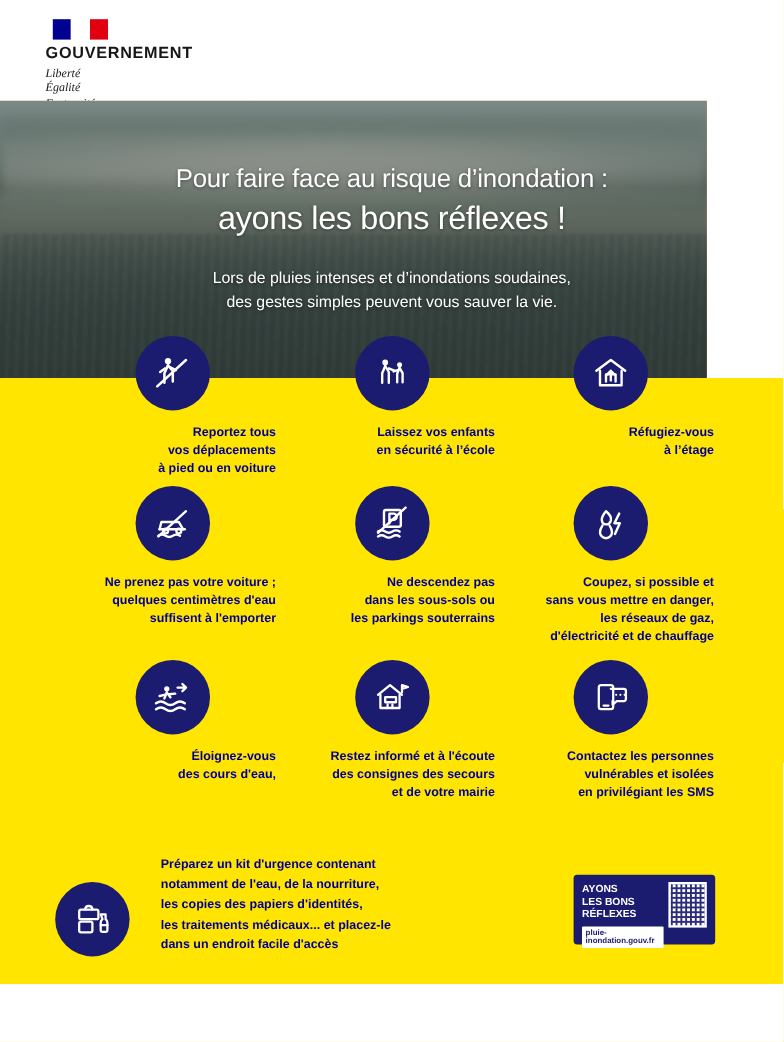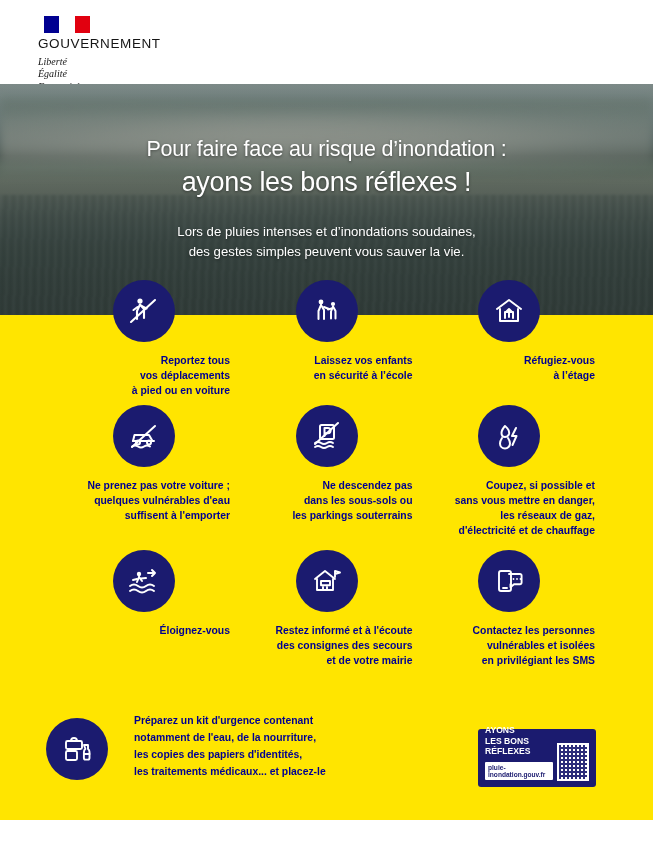--- a/index.html
+++ b/index.html
@@ -37,39 +37,39 @@
     height: 17px;
     margin-left: 6px;
     margin-bottom: 4px;
   }
   .flag span { display:block; height:100%; width: 33.34%; }
   .flag .b { background:#000091; }
   .flag .w { background:#ffffff; }
   .flag .r { background:#e1000f; }
   .gov-title {
     font-size: 13.5px;
-    font-weight: normal;
+    font-weight: bold;
     letter-spacing: 0.6px;
     color: #161616;
     line-height: 1;
   }
   .gov-motto {
     margin-top: 5px;
     font-family: "Liberation Serif", serif;
     font-style: italic;
     font-size: 10px;
     line-height: 1.25;
     color: #161616;
   }
 
   
   .hero {
     position: absolute;
     left: 0; top: 84px;
-    width: 653px;
+    width: 589px;
     height: 231px;
     overflow: hidden;
     background: #a16207;
   }
   .hero-photo {
     position: absolute;
     inset: 0;
     background:
       linear-gradient(180deg, rgba(255,255,255,0.10) 0%, rgba(0,0,0,0.0) 25%),
       linear-gradient(180deg,
@@ -225,21 +225,21 @@
 
   .cta {
     position: absolute;
     left: 478px;
     top: 729px;
     width: 118px;
     height: 58px;
     background: #1b1b6f;
     border-radius: 3px;
     display: flex;
-    align-items: flex-end;
+    align-items: flex-start;
     padding: 6px 7px;
   }
   .cta-left { flex: 1 1 auto; }
   .cta-title {
     color: #ffffff;
     font-size: 8.6px;
     font-weight: bold;
     line-height: 1.25;
     text-transform: uppercase;
   }
@@ -417,21 +417,21 @@
                 <path d="M9 25 L30 25"></path>
                 <circle cx="14" cy="26.5" r="2"></circle>
                 <circle cx="25" cy="26.5" r="2"></circle>
                 <path d="M8 30.5 q3 -2 6 0 q3 2 6 0 q3 -2 6 0"></path>
                 <line x1="8" y1="31" x2="31" y2="10"></line>
               </g>
             </svg>
           </div>
           <div class="caption">
             <div>Ne prenez pas votre voiture ;</div>
-            <div>quelques vulnérables d'eau</div>
+            <div>quelques centimètres d'eau</div>
             <div>suffisent à l'emporter</div>
           </div>
         </div>
 
         <div class="cell">
           <div class="badge">
             <svg width="40" height="40" viewBox="0 0 40 40">
               <g fill="none" stroke="#ffffff" stroke-width="2" stroke-linecap="round" stroke-linejoin="round">
                 <rect x="13" y="9" width="14" height="14" rx="1.5"></rect>
                 <path d="M17.5 20 L17.5 12 L21 12 a2.6 2.6 0 0 1 0 5.2 L17.5 17.2"></path>
@@ -479,20 +479,21 @@
                 <path d="M16 17 L14 22"></path>
                 <path d="M16 17 L19 21"></path>
                 <path d="M14 19 L10 20"></path>
                 <path d="M18 18.5 L23 18"></path>
                 <path d="M25 13 L32 13 M29 10 L32 13 L29 16"></path>
               </g>
             </svg>
           </div>
           <div class="caption">
             <div>Éloignez-vous</div>
+            <div>des cours d'eau,</div>
           </div>
         </div>
 
         <div class="cell">
           <div class="badge">
             <svg width="42" height="42" viewBox="0 0 42 42">
               <g fill="none" stroke="#ffffff" stroke-width="1.9" stroke-linecap="round" stroke-linejoin="round">
                 <path d="M9 19 L19 11 L29 19"></path>
                 <path d="M11 19 L11 30 L27 30 L27 19"></path>
                 <rect x="15" y="21" width="9" height="4.2"></rect>
@@ -540,20 +541,21 @@
             <path d="M28 17 h4 v4 q1.5 1 1.5 3 v6 a1.6 1.6 0 0 1 -1.6 1.6 h-2.4 a1.6 1.6 0 0 1 -1.6 -1.6 v-6 q0 -2 1.5 -3 z"></path>
             <line x1="28" y1="26" x2="33.5" y2="26"></line>
           </g>
         </svg>
       </div>
       <div class="kit-text">
         <div>Préparez un kit d'urgence contenant</div>
         <div>notamment de l'eau, de la nourriture,</div>
         <div>les copies des papiers d'identités,</div>
         <div>les traitements médicaux... et placez-le</div>
+        <div>dans un endroit facile d'accès</div>
       </div>
     </div>
 
     <div class="cta" style="top:414px;">
       <div class="cta-left">
         <div class="cta-title">
           <div>AYONS</div>
           <div>LES BONS</div>
           <div>RÉFLEXES</div>
         </div>

